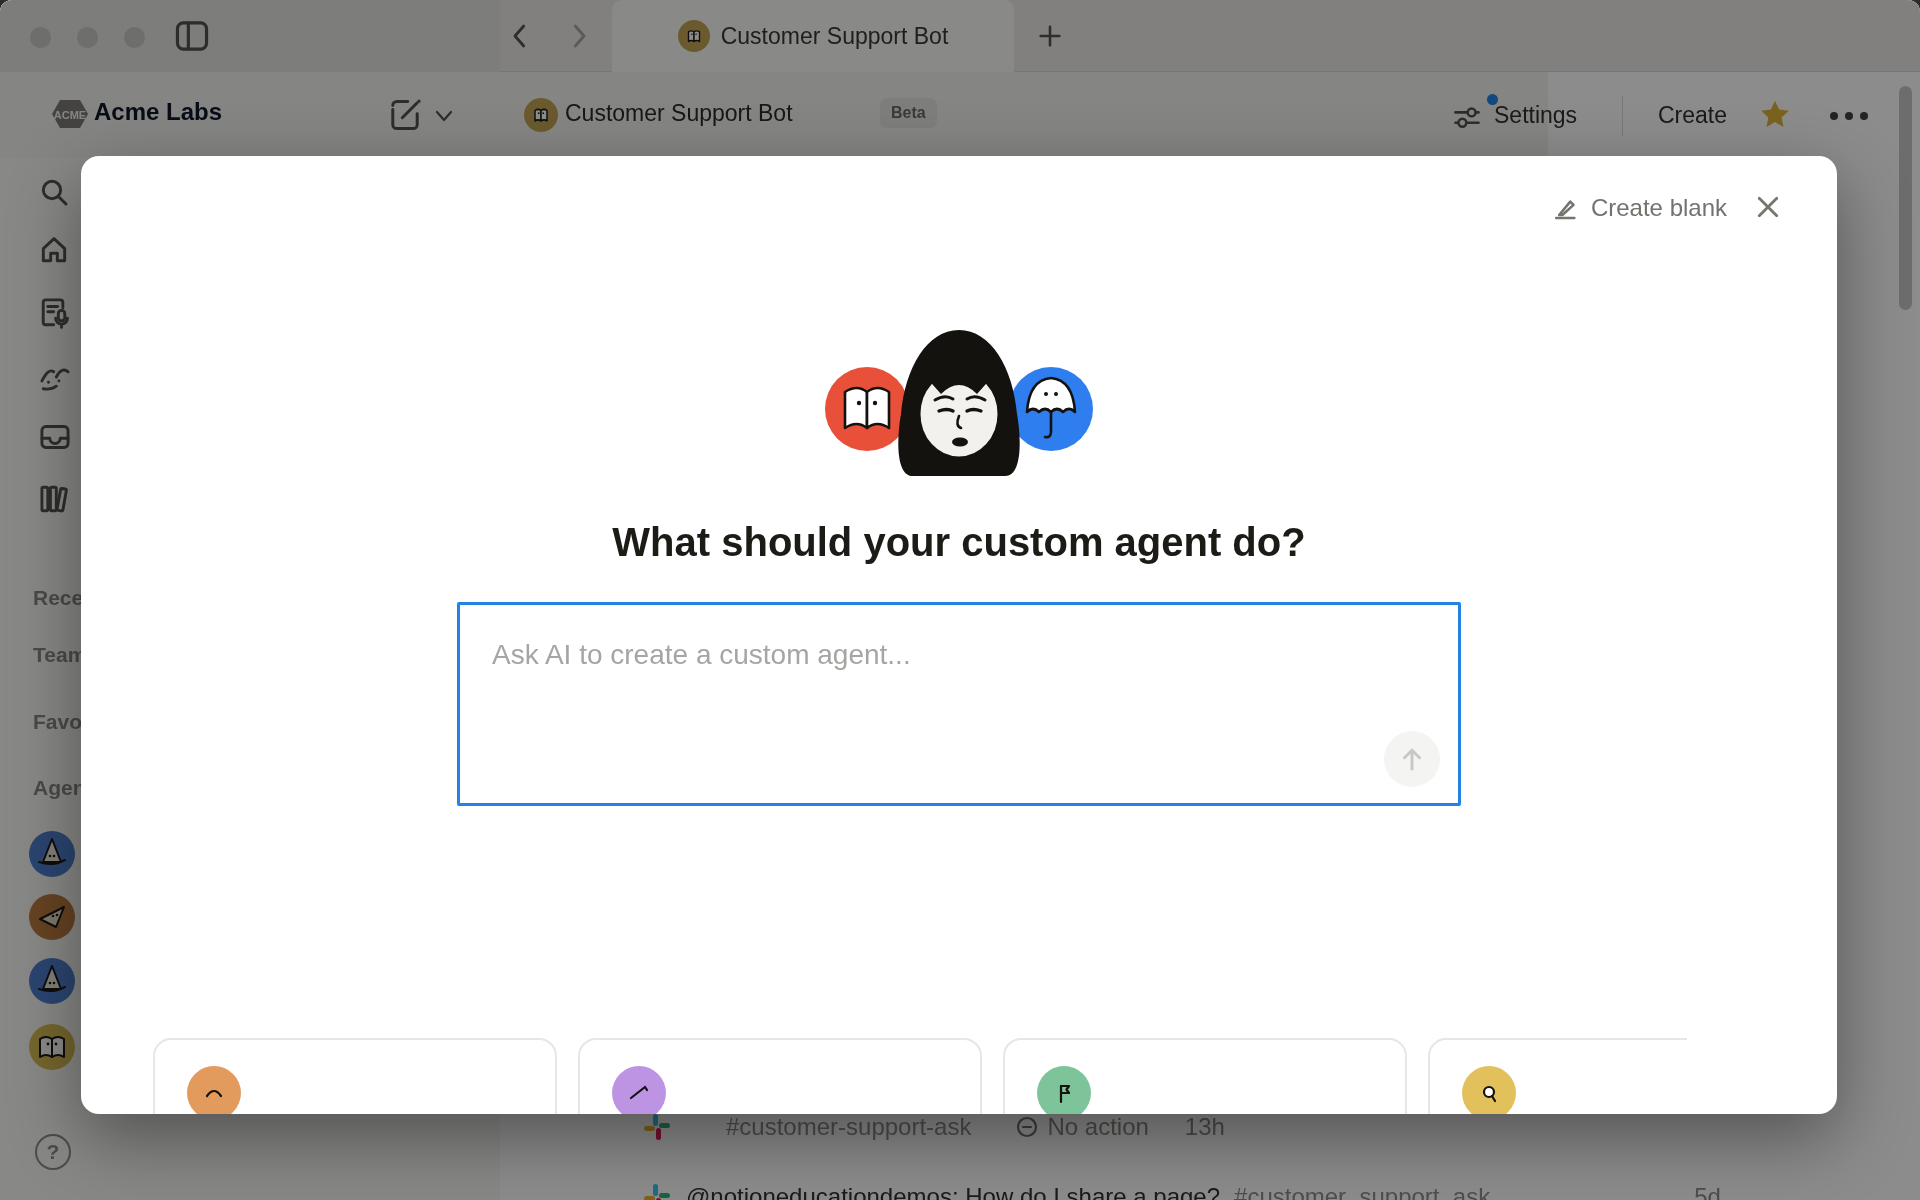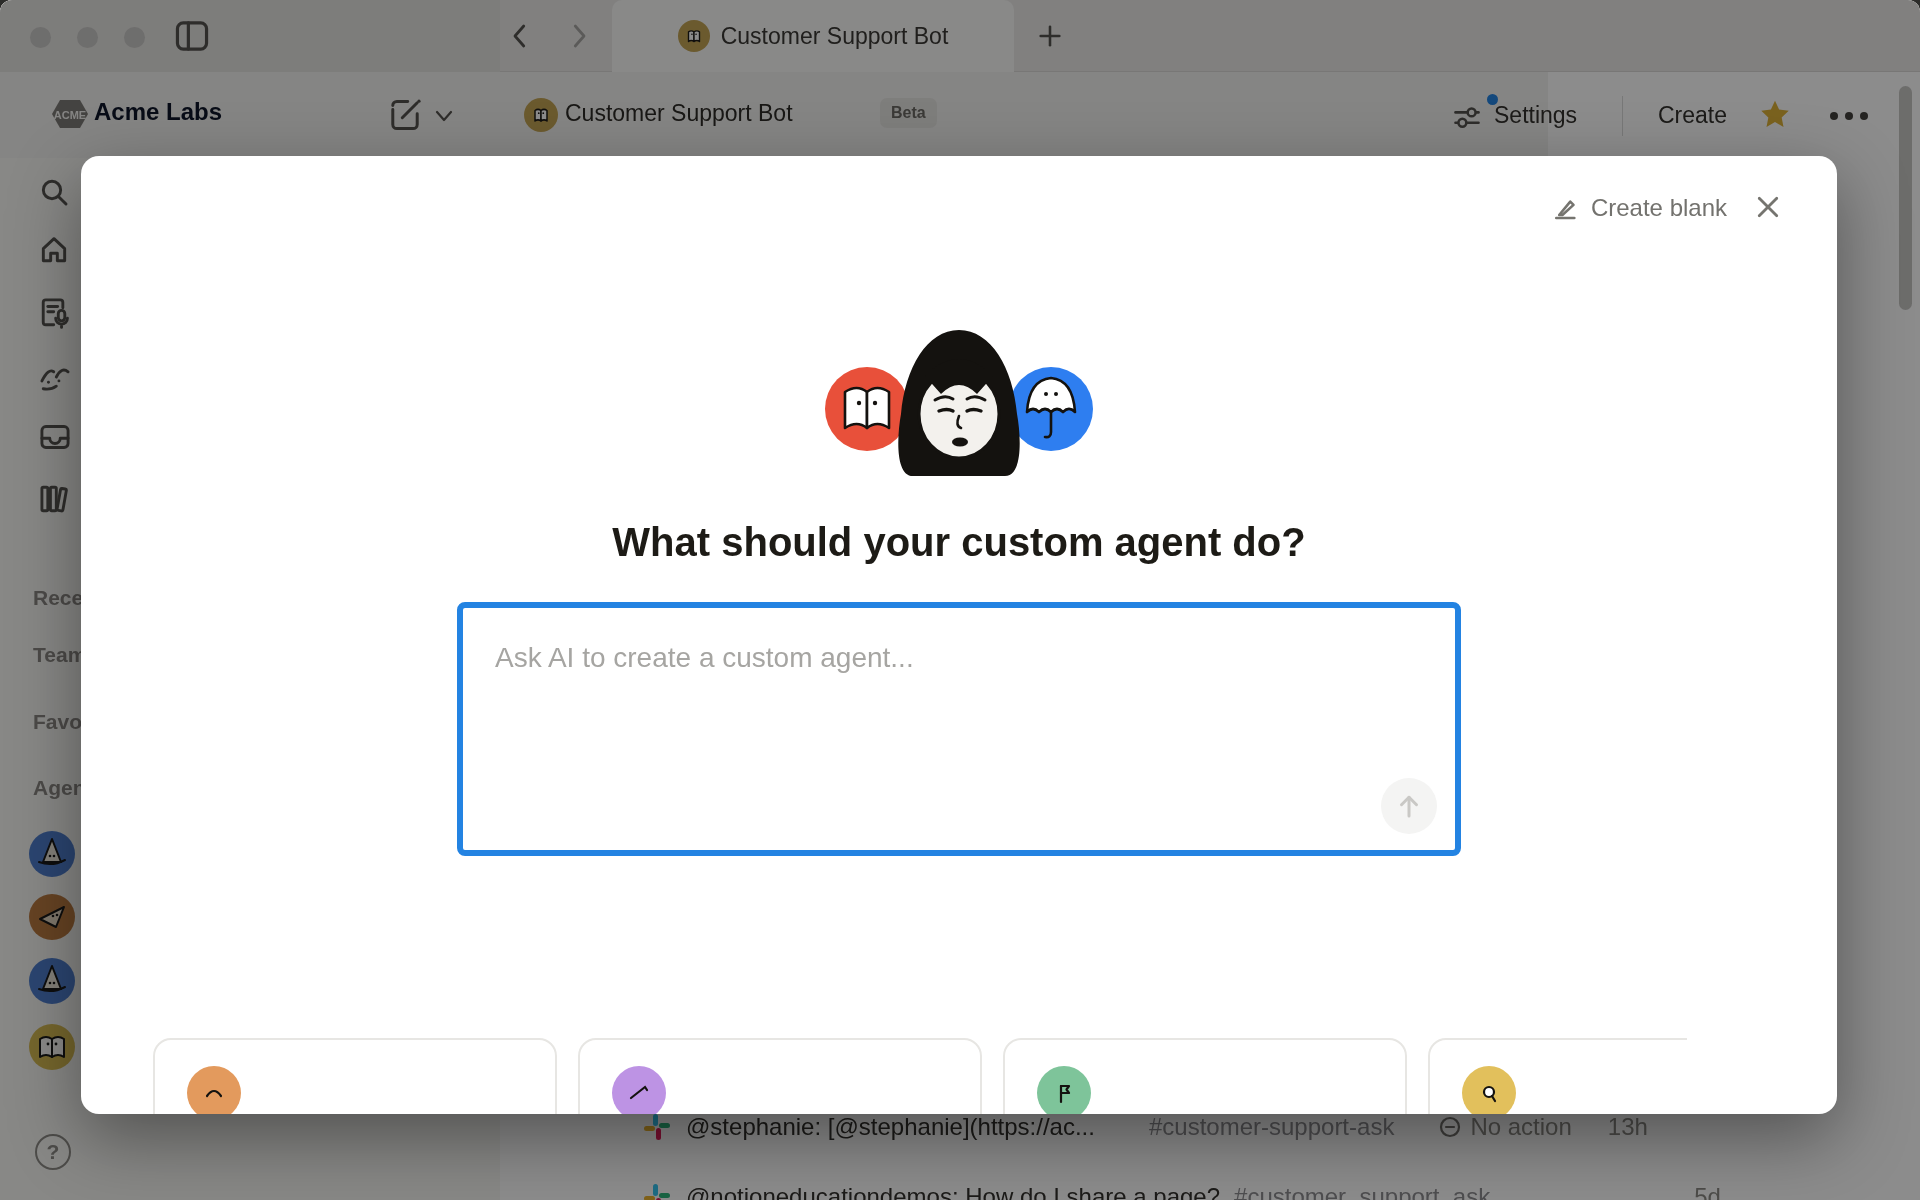--- a/index.html
+++ b/index.html
@@ -47,22 +47,22 @@
   .feed-meta { color:#8d8b86; display:flex; align-items:center; gap:8px; }
 
   
   .overlay { position:absolute; inset:0; background:rgba(0,0,0,.45); }
   .modal { position:absolute; left:81px; top:156px; width:1756px; height:958px; background:#ffffff;
            border-radius:18px; box-shadow:0 24px 70px rgba(0,0,0,.4); overflow:hidden; }
   .modal-hdr { position:absolute; top:36px; right:54px; display:flex; align-items:flex-end; gap:26px; }
   .create-blank { display:flex; align-items:center; gap:12px; font-size:24px; color:#73726e; cursor:pointer; }
   .illus { position:absolute; top:160px; left:0; width:100%; display:flex; justify-content:center; }
   .m-heading { position:absolute; top:364px; width:100%; text-align:center; font-size:40px; font-weight:700; color:#1d1b16; }
-  .prompt-box { position:absolute; top:446px; left:376px; width:1004px; height:254px; border:6px solid #000000;
-                border-radius:8px; background:#fff; }
+  .prompt-box { position:absolute; top:446px; left:376px; width:1004px; height:204px; border:3px solid #000000;
+                border-radius:2px; background:#fff; }
   .prompt-box textarea { width:100%; height:100%; border:none; outline:none; resize:none; background:transparent;
                 font-family:"Liberation Sans","DejaVu Sans",sans-serif; font-size:28px; color:#34322e;
                 padding:34px 90px 34px 32px; border-radius:24px; }
   .prompt-box textarea::placeholder { color:#a6a5a2; }
   .send-btn { position:absolute; right:18px; bottom:16px; width:56px; height:56px; border-radius:50%;
               background:#f4f4f3; border:none; display:flex; align-items:center; justify-content:center; cursor:pointer; }
   .tpl-label { position:absolute; left:90px; top:820px; display:flex; align-items:center; gap:16px;
                font-size:24px; font-weight:500; color:#7b7974; }
   .cards { position:absolute; left:72px; top:882px; width:1534px; height:140px; overflow:hidden;
            display:flex; gap:21px; }
@@ -266,21 +266,20 @@
 
     <div class="scrollthumb"></div>
 
     <div class="feed-row" style="top:1112px">
       <svg width="30" height="30" viewBox="0 0 30 30">
           <rect x="11" y="2" width="5" height="12" rx="2.5" fill="#36c5f0"></rect>
           <rect x="17" y="11" width="11" height="5" rx="2.5" fill="#2eb67d"></rect>
           <rect x="14" y="16" width="5" height="12" rx="2.5" fill="#e01e5a"></rect>
           <rect x="2" y="14" width="11" height="5" rx="2.5" fill="#ecb22e"></rect>
         </svg>
-      <span class="feed-msg">@stephanie: [@stephanie](https://ac...</span>
       <span class="feed-tag" style="margin-left:40px">#customer-support-ask</span>
       <span class="feed-meta" style="margin-left:30px">
         <svg class="ic ic-gray" width="24" height="24" viewBox="0 0 24 24">
             <circle cx="12" cy="12" r="9"></circle>
             <line x1="8" y1="12" x2="16" y2="12"></line>
           </svg>
         <span>No action</span>
       </span>
       <span class="feed-meta" style="margin-left:22px">13h</span>
     </div>

